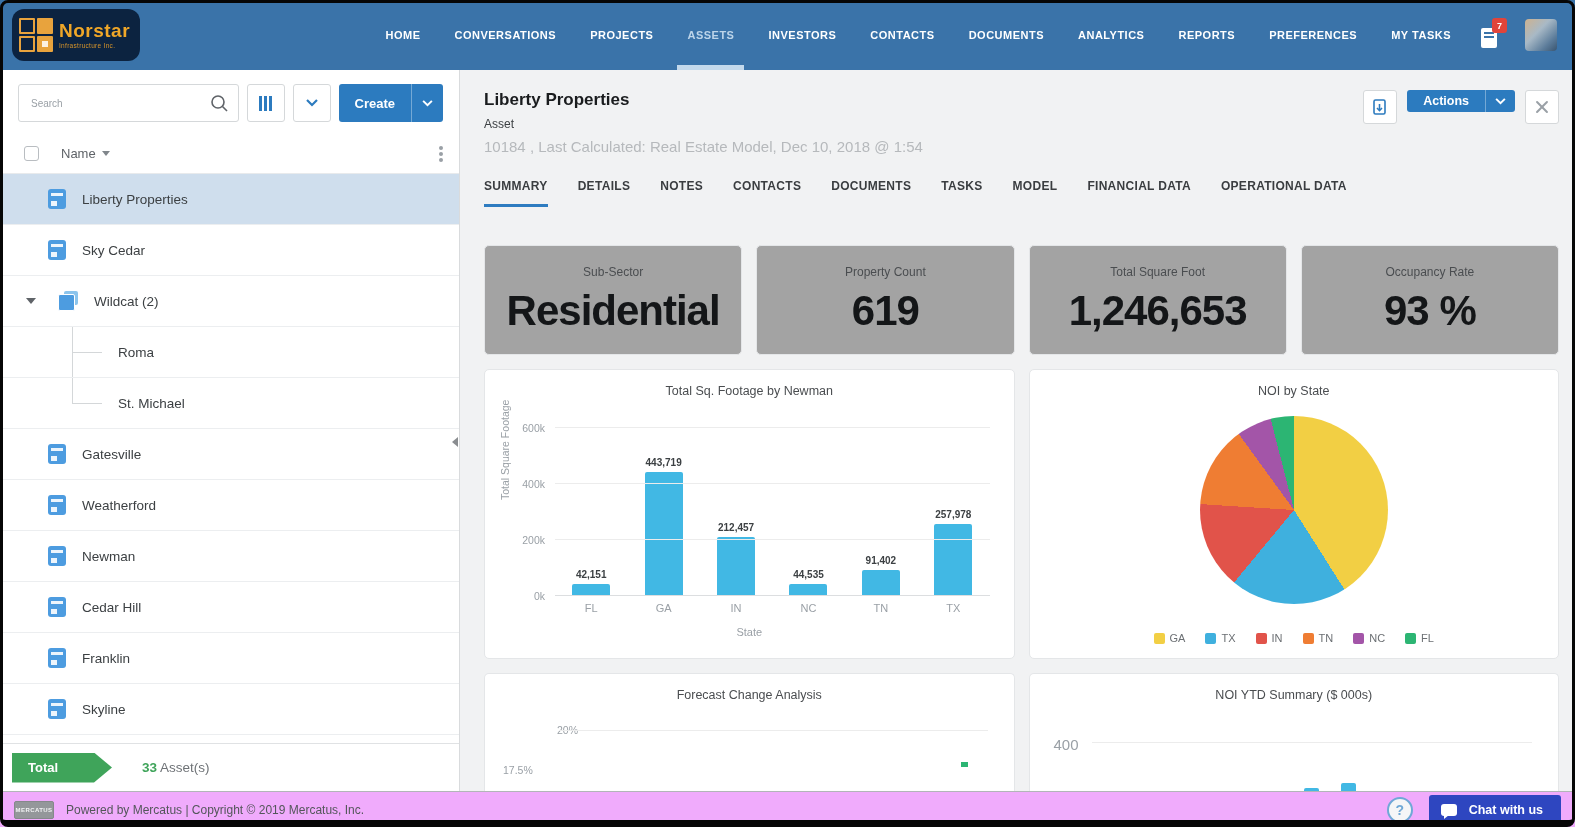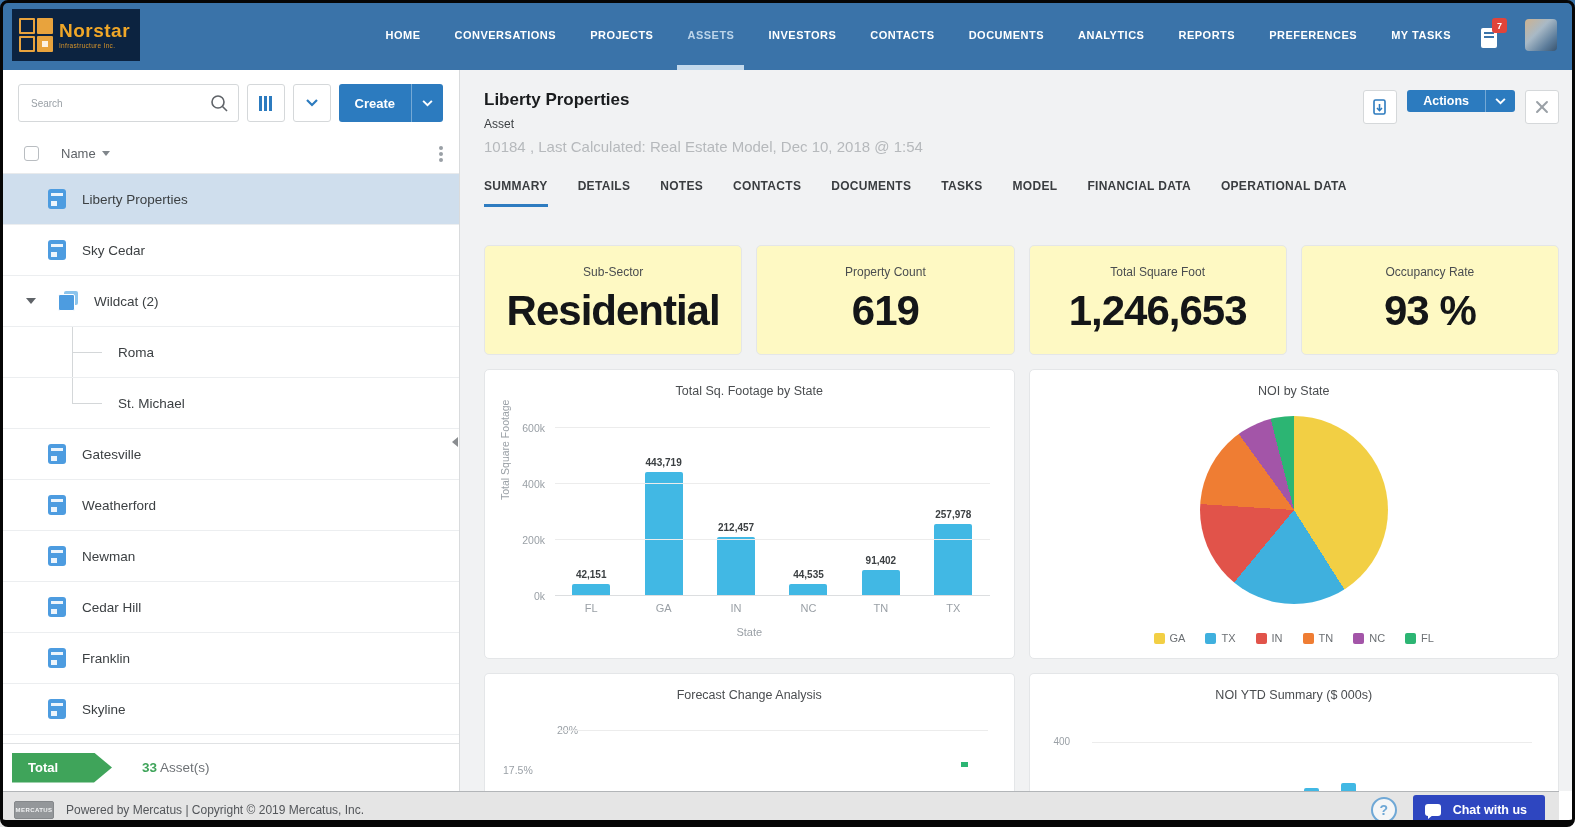--- a/index.html
+++ b/index.html
@@ -4,21 +4,21 @@
 <style>
   * { box-sizing: border-box; margin: 0; padding: 0; }
   html,body { width:1575px; height:827px; overflow:hidden; background:#fff;
               font-family:"Liberation Sans", sans-serif; }
   .app { position:relative; width:1575px; height:827px; background:#fff; overflow:hidden; }
   .frame { position:absolute; inset:0; border:3px solid #060606; border-bottom-width:7px;
            border-radius:8px; pointer-events:none; z-index:60; }
 
   
   .navbar { height:70px; background:#3a73a9; display:flex; align-items:center; padding:0 18px 0 12px; }
-  .brand { width:128px; height:52px; background:#0c2340; border-radius:0; display:flex;
+  .brand { width:128px; height:52px; background:#0c2340; border-radius:12px; display:flex;
            align-items:center; padding:5px 7px; gap:6px; flex:none; }
   .brand-grid { width:34px; height:34px; display:grid; grid-template-columns:1fr 1fr; gap:2px; flex:none; }
   .brand-sq { border:2px solid #e8a33d; border-radius:1px; }
   .brand-sq.fill { background:#e8a33d; }
   .brand-sq.glyph { position:relative; background:#e8a33d; }
   .brand-sq.glyph::after { content:''; position:absolute; inset:3px; background:#fff; opacity:.85; }
   .brand-text-name { color:#f0a728; font-size:19px; font-weight:700; letter-spacing:.5px; line-height:1; }
   .brand-text-tag { color:#d8952a; font-size:6.5px; margin-top:2px; letter-spacing:.3px; }
   .nav-menu { display:flex; align-items:stretch; height:100%; margin-left:auto; gap:34px; }
   .nav-item { display:flex; align-items:center; color:#fff; font-size:11px; font-weight:700;
@@ -113,21 +113,21 @@
             display:flex; align-items:center; justify-content:center; }
   .x-icon { position:relative; width:14px; height:14px; }
   .x-icon::before,.x-icon::after { content:''; position:absolute; left:-1px; top:6px; width:16px; height:2px;
             background:#9aa0a6; border-radius:1px; }
   .x-icon::before { transform:rotate(45deg); } .x-icon::after { transform:rotate(-45deg); }
   .tabs { display:flex; gap:30px; margin-top:24px; }
   .tab { font-size:12px; font-weight:700; color:#3a3d40; letter-spacing:.3px; padding-bottom:11px;
             border-bottom:3px solid transparent; cursor:pointer; }
   .tab.active { border-bottom-color:#2e7cc0; }
   .kpi-row { display:flex; gap:14px; margin-top:38px; }
-  .kpi-card { flex:1; background:#fef9c3; border:1px solid #e4e6e8; border-radius:5px; height:110px;
+  .kpi-card { flex:1; background:#a3a3a3; border:1px solid #e4e6e8; border-radius:5px; height:110px;
             display:flex; flex-direction:column; align-items:center; justify-content:center; gap:8px; }
   .kpi-label { font-size:12px; color:#4a4d50; }
   .kpi-value { font-size:42px; font-weight:700; color:#141618; letter-spacing:-1px; }
 
   .charts-row { display:flex; gap:14px; margin-top:14px; }
   .chart-card { flex:1; background:#fff; border:1px solid #e4e6e8; border-radius:5px; height:290px;
             position:relative; padding:14px 16px; }
   .chart-title { text-align:center; font-size:12.5px; color:#4a4d50; }
 
   .bar-wrap { position:absolute; left:70px; right:24px; top:58px; height:168px; }
@@ -153,25 +153,25 @@
   .legend-swatch { width:11px; height:11px; border-radius:2px; }
 
   .bottom-row { display:flex; gap:14px; margin-top:14px; }
   .bottom-card { flex:1; background:#fff; border:1px solid #e4e6e8; border-radius:5px 5px 0 0; height:160px;
             position:relative; padding:14px 16px; border-bottom:none; }
   .pct-gridline { position:absolute; left:74px; right:26px; top:56px; height:1px; background:#ececec; }
   .pct-tick-1 { position:absolute; left:24px; top:50px; font-size:10.5px; color:#9aa0a6;margin-left:48px; }
   .pct-tick-2 { position:absolute; left:18px; top:90px; font-size:10.5px; color:#9aa0a6; }
   .forecast-marker { position:absolute; right:46px; top:88px; width:7px; height:5px; background:#2cb573; }
   .noi-gridline { position:absolute; left:62px; right:26px; top:68px; height:1px; background:#ececec; }
-  .noi-tick { position:absolute; left:24px; top:62px; font-size:10px; color:#9aa0a6; }
+  .noi-tick { position:absolute; left:24px; top:62px; font-size:15px; color:#9aa0a6; }
   .mini-bar { position:absolute; width:15px; border-radius:2px 2px 0 0; }
 
   
-  .footer { position:absolute; left:0; right:16px; bottom:0; height:36px; background:#e5e5e5;
+  .footer { position:absolute; left:0; right:0; bottom:0; height:36px; background:#f0abfc;
             border-top:1px solid #b2b5b8; display:flex; align-items:center; padding:0 14px; z-index:40; }
   .merc-logo { width:40px; height:18px; background:#94979a; border:1px solid #85888b; border-radius:2px;
             color:#f2f3f4; font-size:6px; font-weight:700; display:flex; align-items:center;
             justify-content:center; letter-spacing:.4px; }
   .footer-text { margin-left:12px; font-size:12px; color:#53565a; }
   .footer-right { margin-left:auto; display:flex; align-items:center; gap:16px; }
   .help-icon { width:26px; height:26px; border-radius:50%; border:2px solid #6fa8d6; color:#6fa8d6;
             font-size:14px; font-weight:700; display:flex; align-items:center; justify-content:center;
             background:#f5f6f7; cursor:pointer; }
   .chat-btn { height:30px; background:#2e46c0; border-radius:3px; display:flex; align-items:center;
@@ -369,21 +369,21 @@
           </div>
           <div class="kpi-card">
             <div class="kpi-label">Occupancy Rate</div>
             <div class="kpi-value">93 %</div>
           </div>
         </div>
 
       <div class="charts-row">
 
         <div class="chart-card">
-          <div class="chart-title">Total Sq. Footage by State</div>
+          <div class="chart-title">Total Sq. Footage by Newman</div>
           <div class="y-axis-title">Total Square Footage</div>
           <div class="bar-wrap" id="bar-wrap">
             <div class="bar-cols" id="bar-cols">
                 <div class="bar-col">
                   <div class="bar-label" style="bottom: calc(7.02517% + 4px);">42,151</div>
                   <div class="bar" style="height: 7.02517%; background: rgb(65, 184, 228);"></div>
                 </div>
                 <div class="bar-col">
                   <div class="bar-label" style="bottom: calc(73.9532% + 4px);">443,719</div>
                   <div class="bar" style="height: 73.9532%; background: rgb(65, 184, 228);"></div>

